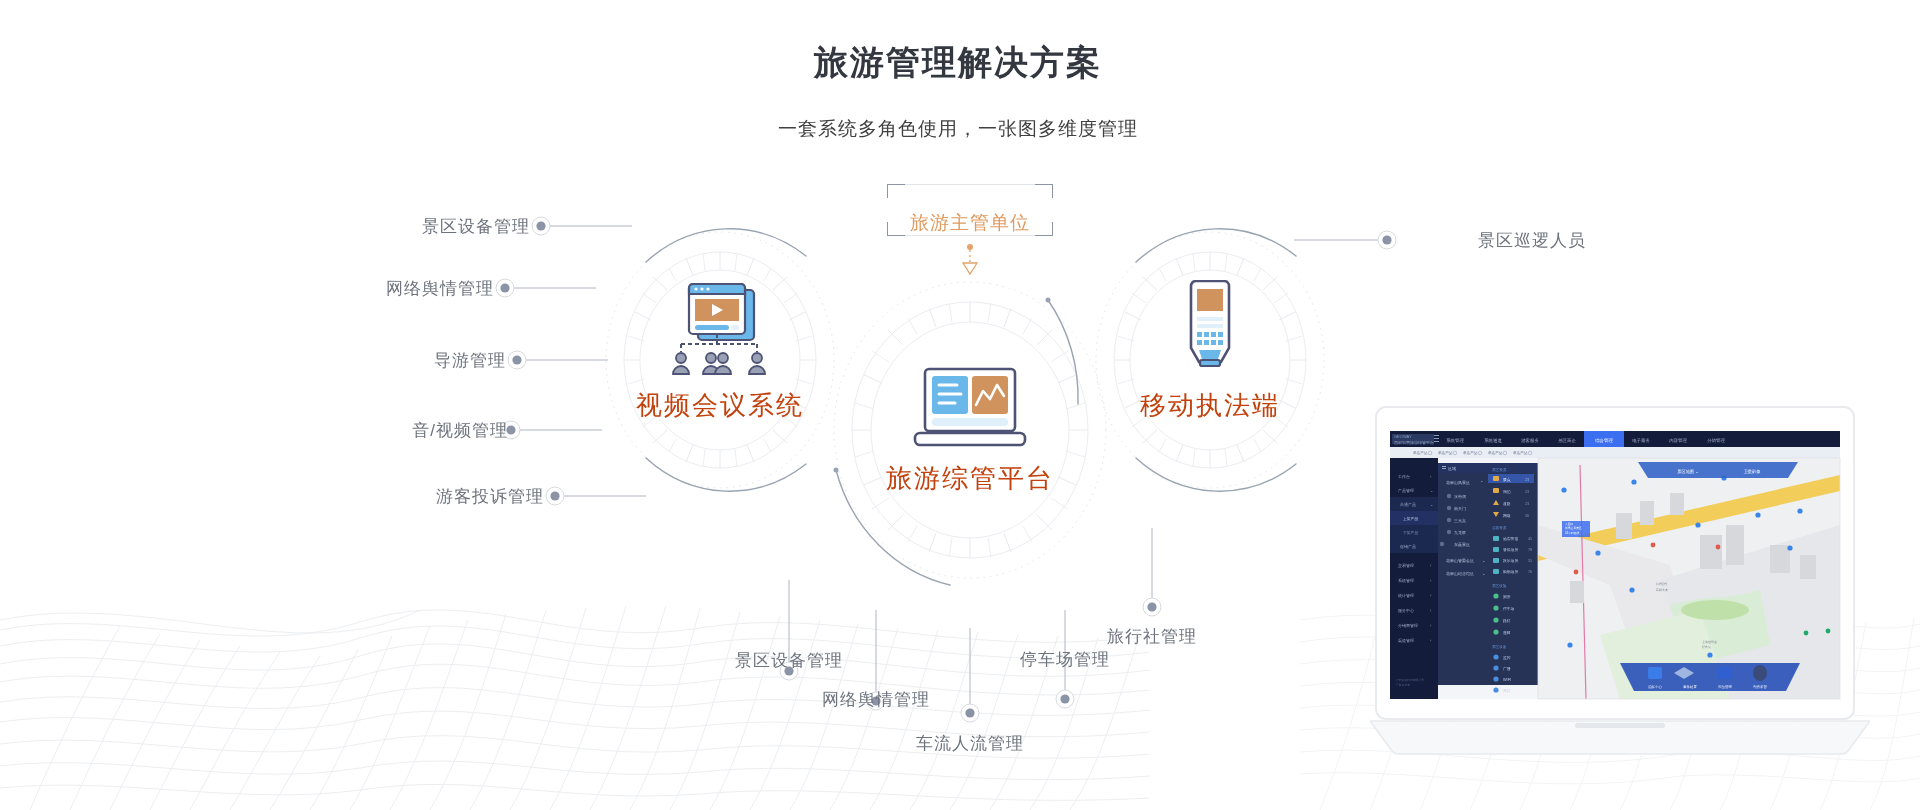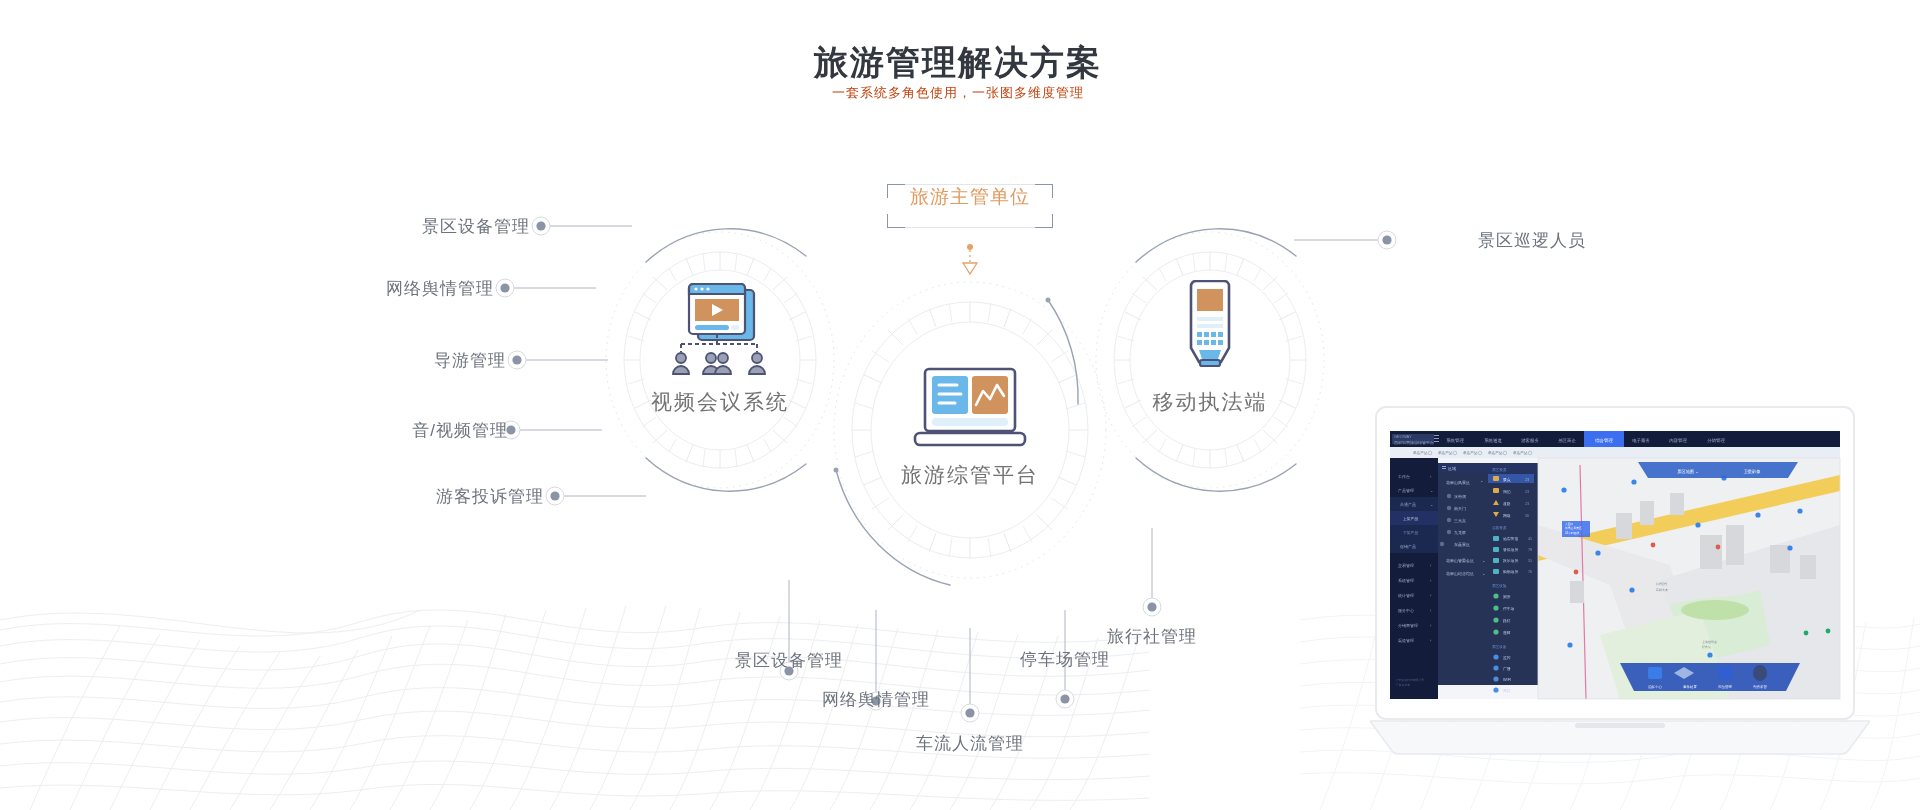--- a/index.html
+++ b/index.html
@@ -14,45 +14,45 @@
   
   .bg-mesh { position:absolute; left:0; bottom:0; width:1150px; height:300px; pointer-events:none; }
   .bg-mesh-right { position:absolute; right:0; bottom:0; width:620px; height:250px; pointer-events:none; opacity:.85;}
 
   
   .header { position:absolute; left:0; right:4px; top:40px; text-align:center; }
   .title {
     font-size:34px; font-weight:bold; color:#333840; letter-spacing:2px; line-height:1.3;
   }
   .subtitle {
-    margin-top:0; font-size:13px; color:#c2410c; letter-spacing:1px;
+    margin-top:32px; font-size:19px; color:#404040; letter-spacing:1px;
   }
 
   
   .badge {
-    position:absolute; left:887px; top:184px; width:166px; height:44px;
-    display:flex; align-items:flex-start; justify-content:center;
+    position:absolute; left:887px; top:184px; width:166px; height:52px;
+    display:flex; align-items:flex-end; justify-content:center;
     font-size:19px; color:#e09a5f; letter-spacing:1px; white-space:nowrap;
   }
   .badge .bd-line { position:absolute; background:#b9c0cc; }
   .badge .bd-t { left:0; top:0; height:1px; width:100%; background:#e2e5ea;}
   .badge .bd-b { left:0; bottom:0; height:1px; width:100%; background:#e2e5ea;}
   .badge .bd-lt { left:0; top:0; width:1px; height:14px; background:#8c95a6;}
   .badge .bd-lb { left:0; bottom:0; width:1px; height:14px; background:#8c95a6;}
   .badge .bd-rt { right:0; top:0; width:1px; height:14px; background:#8c95a6;}
   .badge .bd-rb { right:0; bottom:0; width:1px; height:14px; background:#8c95a6;}
   .badge .bd-tl2{ left:0; top:0; height:1px; width:18px; background:#8c95a6;}
   .badge .bd-tr2{ right:0; top:0; height:1px; width:18px; background:#8c95a6;}
   .badge .bd-bl2{ left:0; bottom:0; height:1px; width:18px; background:#8c95a6;}
   .badge .bd-br2{ right:0; bottom:0; height:1px; width:18px; background:#8c95a6;}
 
   
   .node { position:absolute; text-align:center; }
   .node .nlabel {
-    font-size:21px; color:#737373; letter-spacing:2px; white-space:nowrap;
+    font-size:26px; color:#c2410c; letter-spacing:2px; white-space:nowrap;
   }
   .node .nicon { display:flex; align-items:center; justify-content:center; }
 
   .node-left   { left:610px; top:280px; width:220px; }
   .node-center { left:855px; top:365px; width:230px; }
   .node-right  { left:1100px; top:280px; width:220px; }
 
   
   .conn-label {
     position:absolute; font-size:17px; color:#6d737d; white-space:nowrap;

